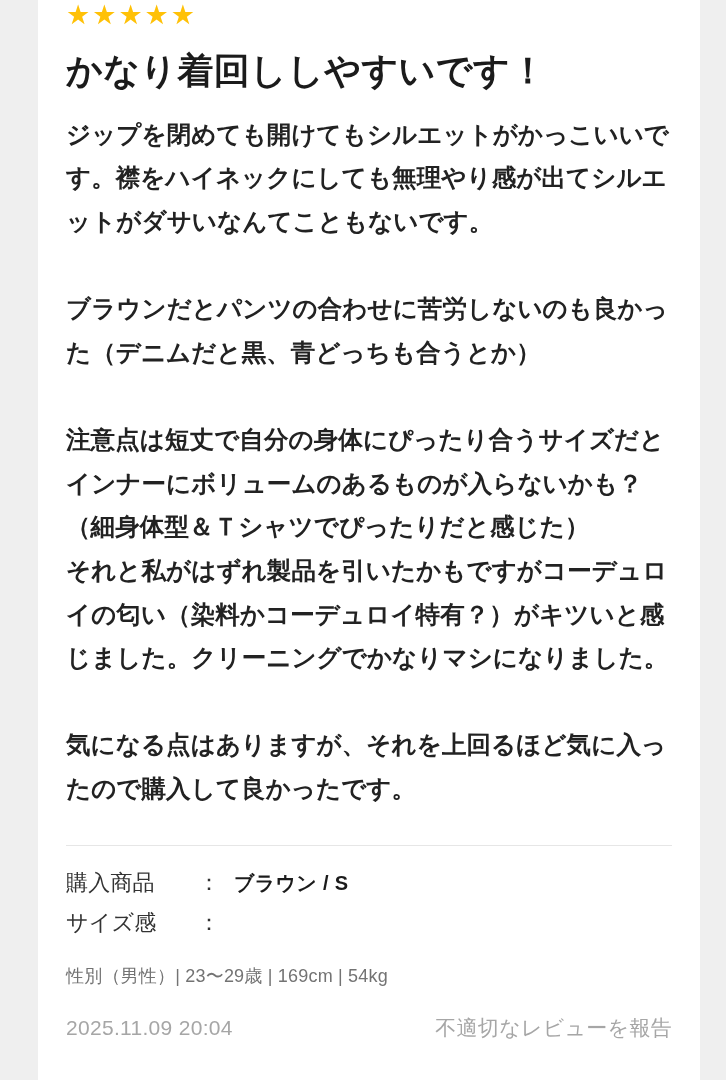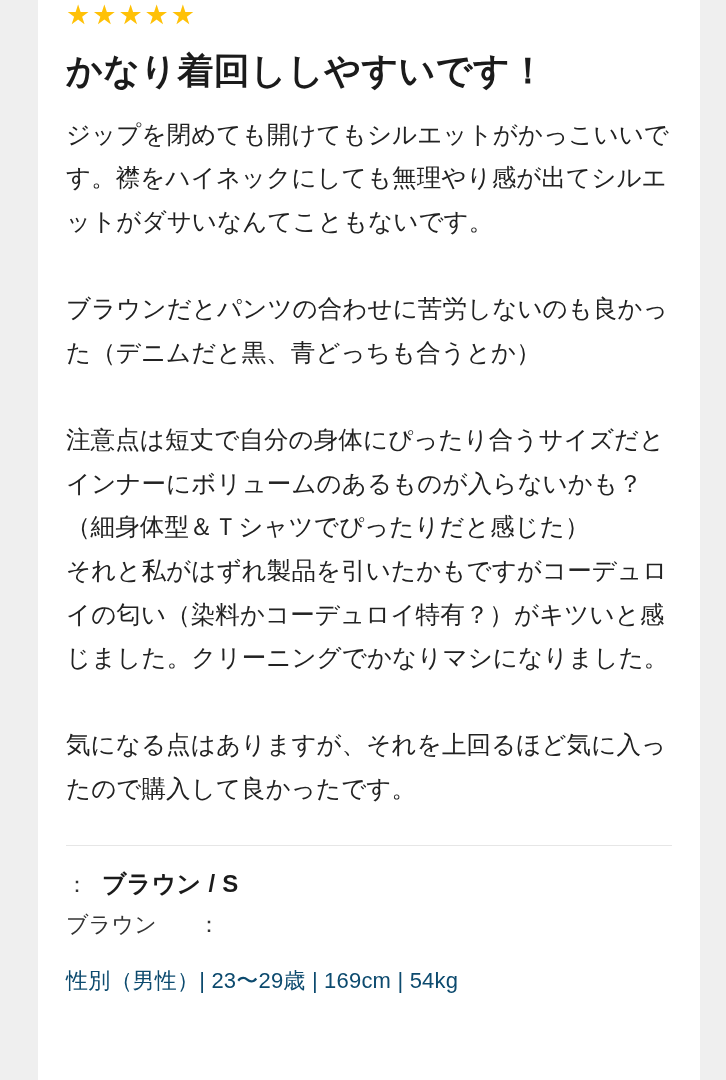--- a/index.html
+++ b/index.html
@@ -75,20 +75,21 @@
     line-height: 1.3;
   }
 
   .review-body {
     margin: 18px 0 0 0;
     font-size: 24.5px;
     color: #222222;
     line-height: 1.78;
     letter-spacing: 0.1px;
     white-space: pre-wrap;
+    font-weight: bold;
   }
 
   .divider {
     margin: 34px 0 0 0;
     border: 0;
     border-top: 1px solid #e6e6e6;
     height: 0;
   }
 
   .meta-rows {
@@ -104,30 +105,30 @@
     color: #333333;
     min-width: 132px;
     letter-spacing: 0.2px;
   }
   .meta-colon {
     font-size: 22px;
     color: #333333;
     margin: 0 14px 0 0;
   }
   .meta-value {
-    font-size: 24px;
+    font-size: 20px;
     font-weight: bold;
     color: #1b1b1b;
     letter-spacing: 0.3px;
   }
 
   .demographics {
     margin-top: 26px;
-    font-size: 22px;
-    color: #0c4a6e;
+    font-size: 18px;
+    color: #737373;
     letter-spacing: 0.2px;
   }
 
   .footer-row {
     position: absolute;
     left: 28px;
     right: 28px;
     bottom: 38px;
     display: flex;
     align-items: center;
@@ -167,26 +168,31 @@
 注意点は短丈で自分の身体にぴったり合うサイズだとインナーにボリュームのあるものが入らないかも？
 （細身体型＆Ｔシャツでぴったりだと感じた）
 それと私がはずれ製品を引いたかもですがコーデュロイの匂い（染料かコーデュロイ特有？）がキツいと感じました。クリーニングでかなりマシになりました。
 
 気になる点はありますが、それを上回るほど気に入ったので購入して良かったです。</div>
 
     <hr class="divider">
 
     <div class="meta-rows">
       <div class="meta-row">
+        <span class="meta-label">購入商品</span>
         <span class="meta-colon">：</span>
         <span class="meta-value">ブラウン / S</span>
       </div>
       <div class="meta-row">
-        <span class="meta-label">ブラウン</span>
+        <span class="meta-label">サイズ感</span>
         <span class="meta-colon">：</span>
       </div>
     </div>
 
     <div class="demographics">性別（男性）| 23〜29歳 | 169cm | 54kg</div>
 
+    <div class="footer-row">
+      <span class="timestamp">2025.11.09 20:04</span>
+      <span class="report-link">不適切なレビューを報告</span>
+    </div>
 
   </div>
 </div>
 
 </body></html>

